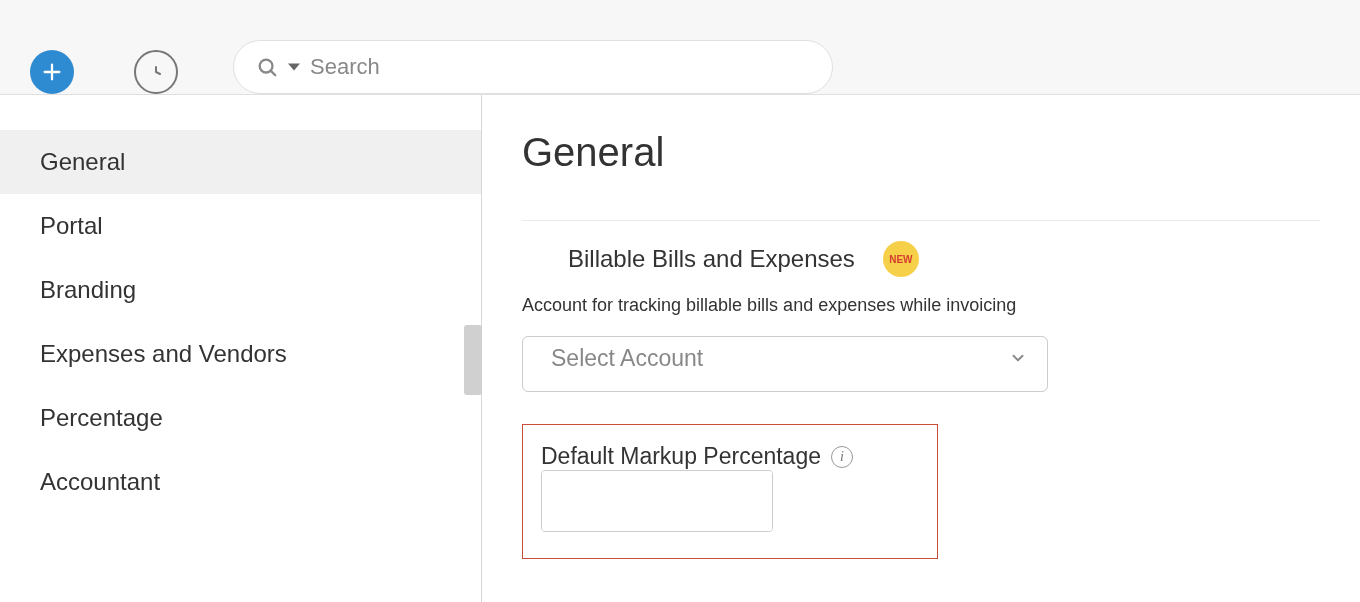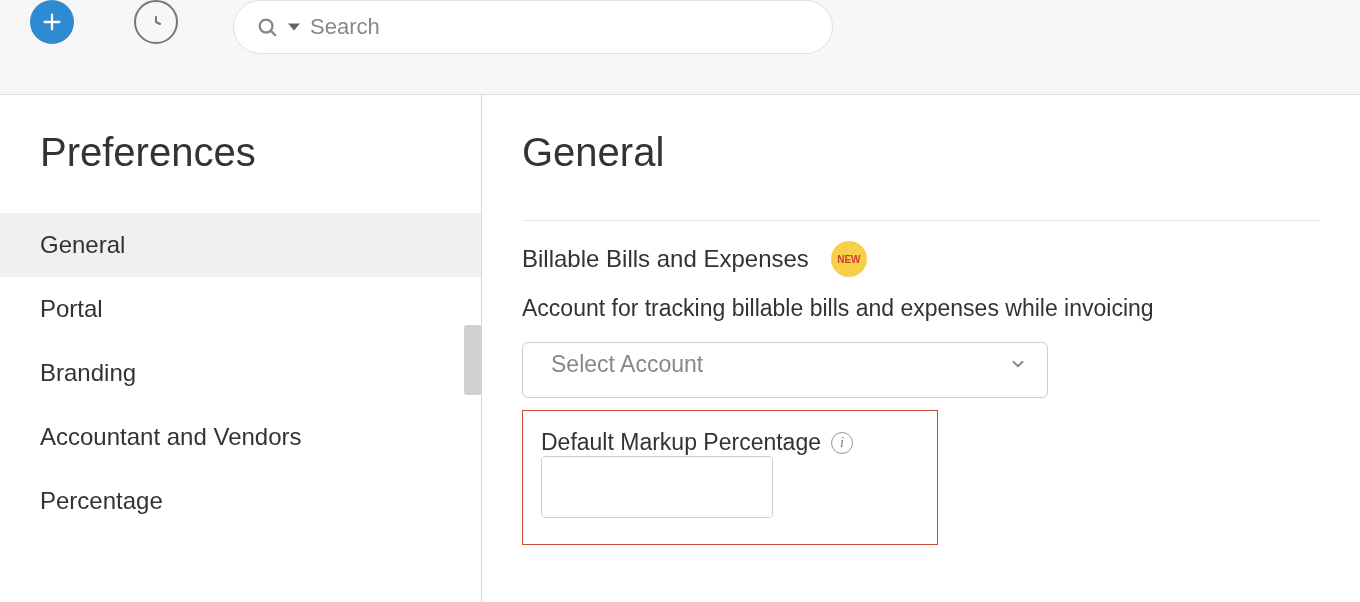--- a/index.html
+++ b/index.html
@@ -12,21 +12,21 @@
       background: #f7f7f7;
       width: 1360px;
       height: 602px;
       overflow: hidden;
     }
     .topbar {
       height: 95px;
       background: #f7f7f7;
       border-bottom: 1px solid #e0e0e0;
       display: flex;
-      align-items: flex-start;
+      align-items: flex-end;
       padding: 0 30px;
       gap: 30px;
     }
     .plus-btn {
       width: 44px;
       height: 44px;
       border-radius: 50%;
       background: #2e8bd1;
       display: flex;
       align-items: center;
@@ -116,22 +116,23 @@
       color: #333;
       padding-bottom: 45px;
       border-bottom: 1px solid #eaeaea;
       margin-bottom: 20px;
     }
     .section-title {
       font-size: 24px;
       color: #333;
       display: flex;
       align-items: center;
-      gap: 22px;
+      gap: 28px;
       margin-bottom: 18px;
+      margin-left: 46px;
     }
     .new-badge {
       background: radial-gradient(circle, #f7d04a 60%, #f7d04a 100%);
       color: #d43c2f;
       font-weight: bold;
       font-size: 10px;
       width: 36px;
       height: 36px;
       display: flex;
       align-items: center;
@@ -141,37 +142,37 @@
     }
     .new-badge::before {
       content: "";
       position: absolute;
       inset: -3px;
       background: repeating-conic-gradient(#f7d04a 0 8deg, transparent 8deg 16deg);
       border-radius: 50%;
       z-index: -1;
     }
     .desc {
-      font-size: 23px;
+      font-size: 18px;
       color: #333;
       margin-bottom: 20px;
     }
     .select-box {
       width: 526px;
       height: 56px;
       border: 1px solid #ccc;
       border-radius: 6px;
       display: flex;
       align-items: center;
       justify-content: space-between;
       padding: 0 20px 12px 28px;
       color: #888;
       font-size: 23px;
       cursor: pointer;
-      margin-bottom: 12px;
+      margin-bottom: 32px;
     }
     .select-box svg { width: 18px; height: 18px; color: #888; }
 
     .highlight-box {
       border: 1.5px solid #c94b3a;
       padding: 18px 18px 26px 18px;
       width: 416px;
     }
     .field-label {
       font-size: 23px;
@@ -235,26 +236,26 @@
       </svg>
     <svg class="caret" viewBox="0 0 10 10" fill="currentColor">
         <polygon points="0,2 10,2 5,8"></polygon>
       </svg>
     <input class="search-input" type="text" placeholder="Search" style="">
   </div>
 </div>
 
 <div class="layout">
   <div class="sidebar" style="position:relative;">
-    <h1>Preferences</h1>
     <div class="side-item active">General</div>
     <div class="side-item">Portal</div>
     <div class="side-item">Branding</div>
-    <div class="side-item">Accountant and Vendors</div>
+    <div class="side-item">Expenses and Vendors</div>
     <div class="side-item">Percentage</div>
+    <div class="side-item">Accountant</div>
     <div class="sidebar-scroll-indicator"></div>
   </div>
 
   <div class="main">
     <h1>General</h1>
 
     <div class="section-title">
       <span>Billable Bills and Expenses</span>
       <span class="new-badge">NEW</span>
     </div>

